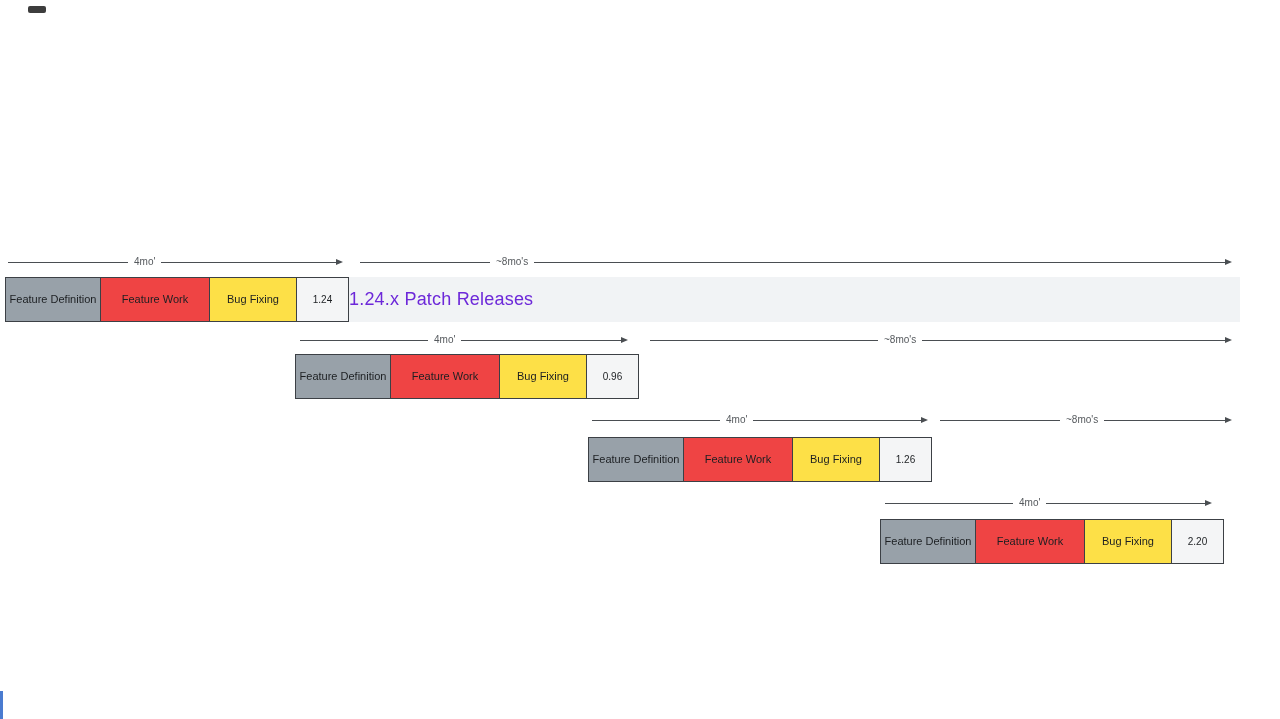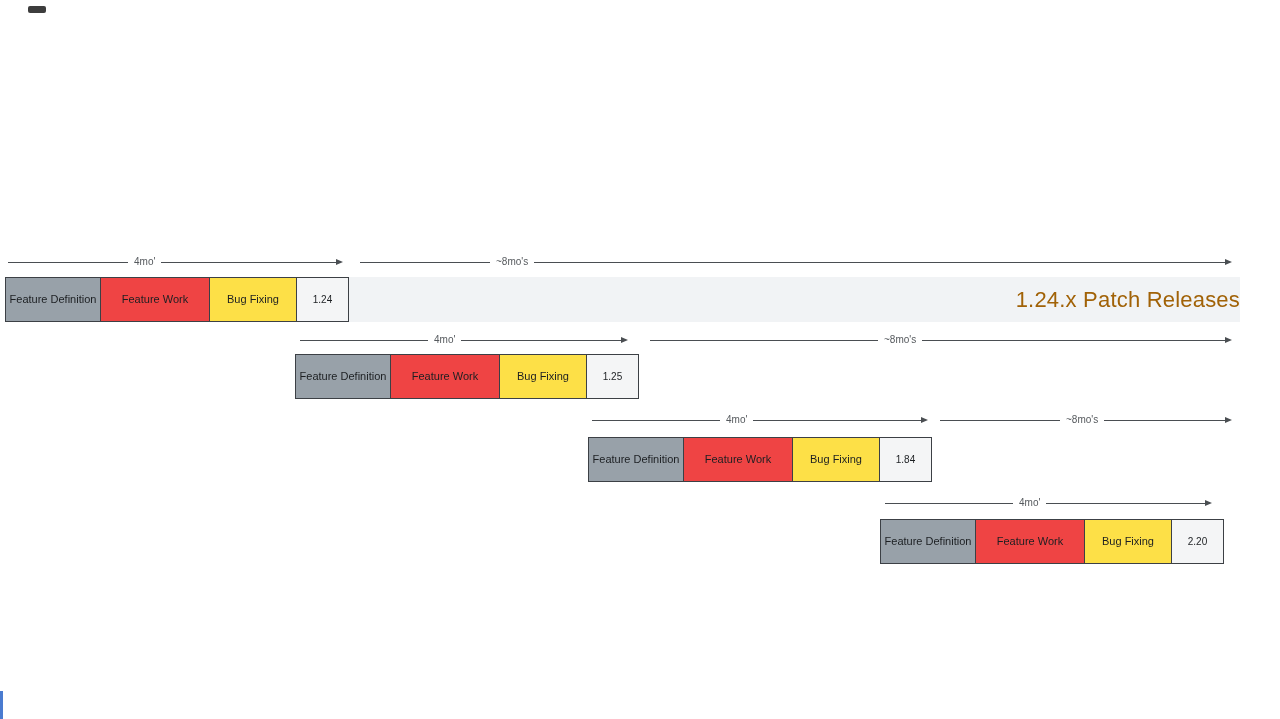--- a/index.html
+++ b/index.html
@@ -9,22 +9,22 @@
   
   .release-row{position:absolute;display:flex;height:45px;}
   .phase{box-sizing:border-box;border:1px solid #3c4045;display:flex;align-items:center;justify-content:center;
          text-align:center;font-size:11px;line-height:13px;color:#1c1f22;}
   .phase + .phase{margin-left:-1px;}
   .phase.def{width:96px;background:#98a1a9;}
   .phase.work{width:110px;background:#ef4444;}
   .phase.fix{width:88px;background:#fde047;}
   .version-box{box-sizing:border-box;width:53px;margin-left:-1px;background:#f4f5f6;border:1px solid #3c4045;
          display:flex;align-items:center;justify-content:center;font-size:10px;color:#1c1f22;}
-  .patch-bar{flex:1;background:#f1f3f5;display:flex;align-items:center;justify-content:flex-end;
-         font-size:22px;font-weight:500;color:#a16207;letter-spacing:.2px;white-space:nowrap;}
+  .patch-bar{flex:1;background:#f1f3f5;display:flex;align-items:center;justify-content:flex-start;
+         font-size:18px;font-weight:500;color:#6d28d9;letter-spacing:.2px;white-space:nowrap;}
 
   
   .arrow{position:absolute;display:flex;align-items:center;height:14px;}
   .seg{height:0;border-top:1.3px solid #4a4e52;}
   .seg.pre{flex:0 0 auto;width:var(--pre,120px);}
   .seg.post{flex:1;}
   .arrow-label{font-size:10px;color:#55595d;margin:0 6px;white-space:nowrap;transform:translateY(-1px);}
   .head{width:0;height:0;border-left:7px solid #4a4e52;border-top:3.5px solid transparent;
         border-bottom:3.5px solid transparent;margin-left:-1px;flex:0 0 auto;}
 
@@ -83,21 +83,21 @@
   <div class="release-row" style="left:295px;top:354px;right:40px">
     <div class="phase def">
         <span>Feature Definition</span>
       </div>
     <div class="phase work">
         <span>Feature Work</span>
       </div>
     <div class="phase fix">
         <span>Bug Fixing</span>
       </div>
-    <div class="version-box">1.25</div>
+    <div class="version-box">0.96</div>
   </div>
 
   <div class="arrow" style="left:592px;top:413px;width:336px;--pre:128px">
     <span class="seg pre"></span>
     <span class="arrow-label">4mo'</span>
     <span class="seg post"></span>
     <span class="head"></span>
   </div>
   <div class="arrow" style="left:940px;top:413px;width:292px;--pre:120px">
     <span class="seg pre"></span>
@@ -108,21 +108,21 @@
   <div class="release-row" style="left:588px;top:437px;right:40px">
     <div class="phase def">
         <span>Feature Definition</span>
       </div>
     <div class="phase work">
         <span>Feature Work</span>
       </div>
     <div class="phase fix">
         <span>Bug Fixing</span>
       </div>
-    <div class="version-box">1.84</div>
+    <div class="version-box">1.26</div>
   </div>
 
   <div class="arrow" style="left:885px;top:496px;width:327px;--pre:128px">
     <span class="seg pre"></span>
     <span class="arrow-label">4mo'</span>
     <span class="seg post"></span>
     <span class="head"></span>
   </div>
   <div class="release-row" style="left:880px;top:519px">
     <div class="phase def">

